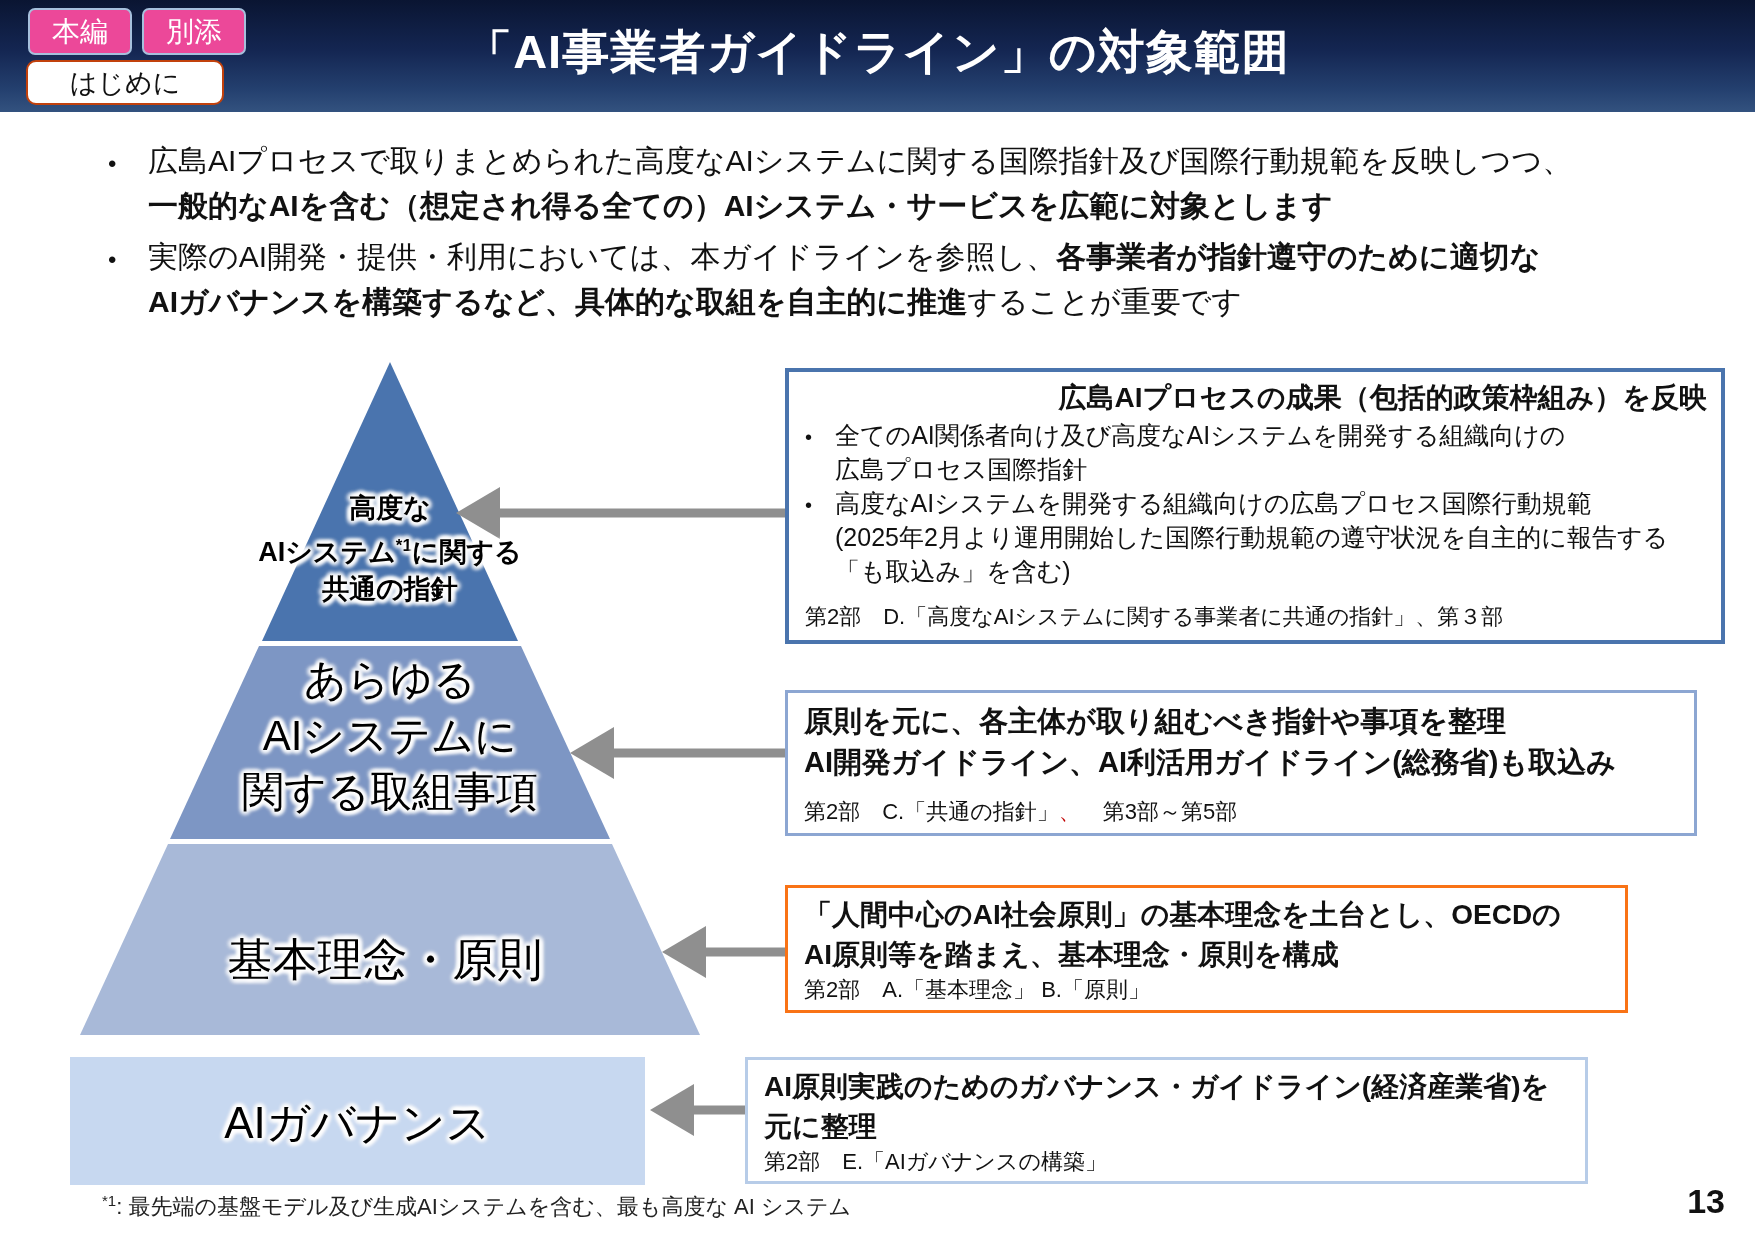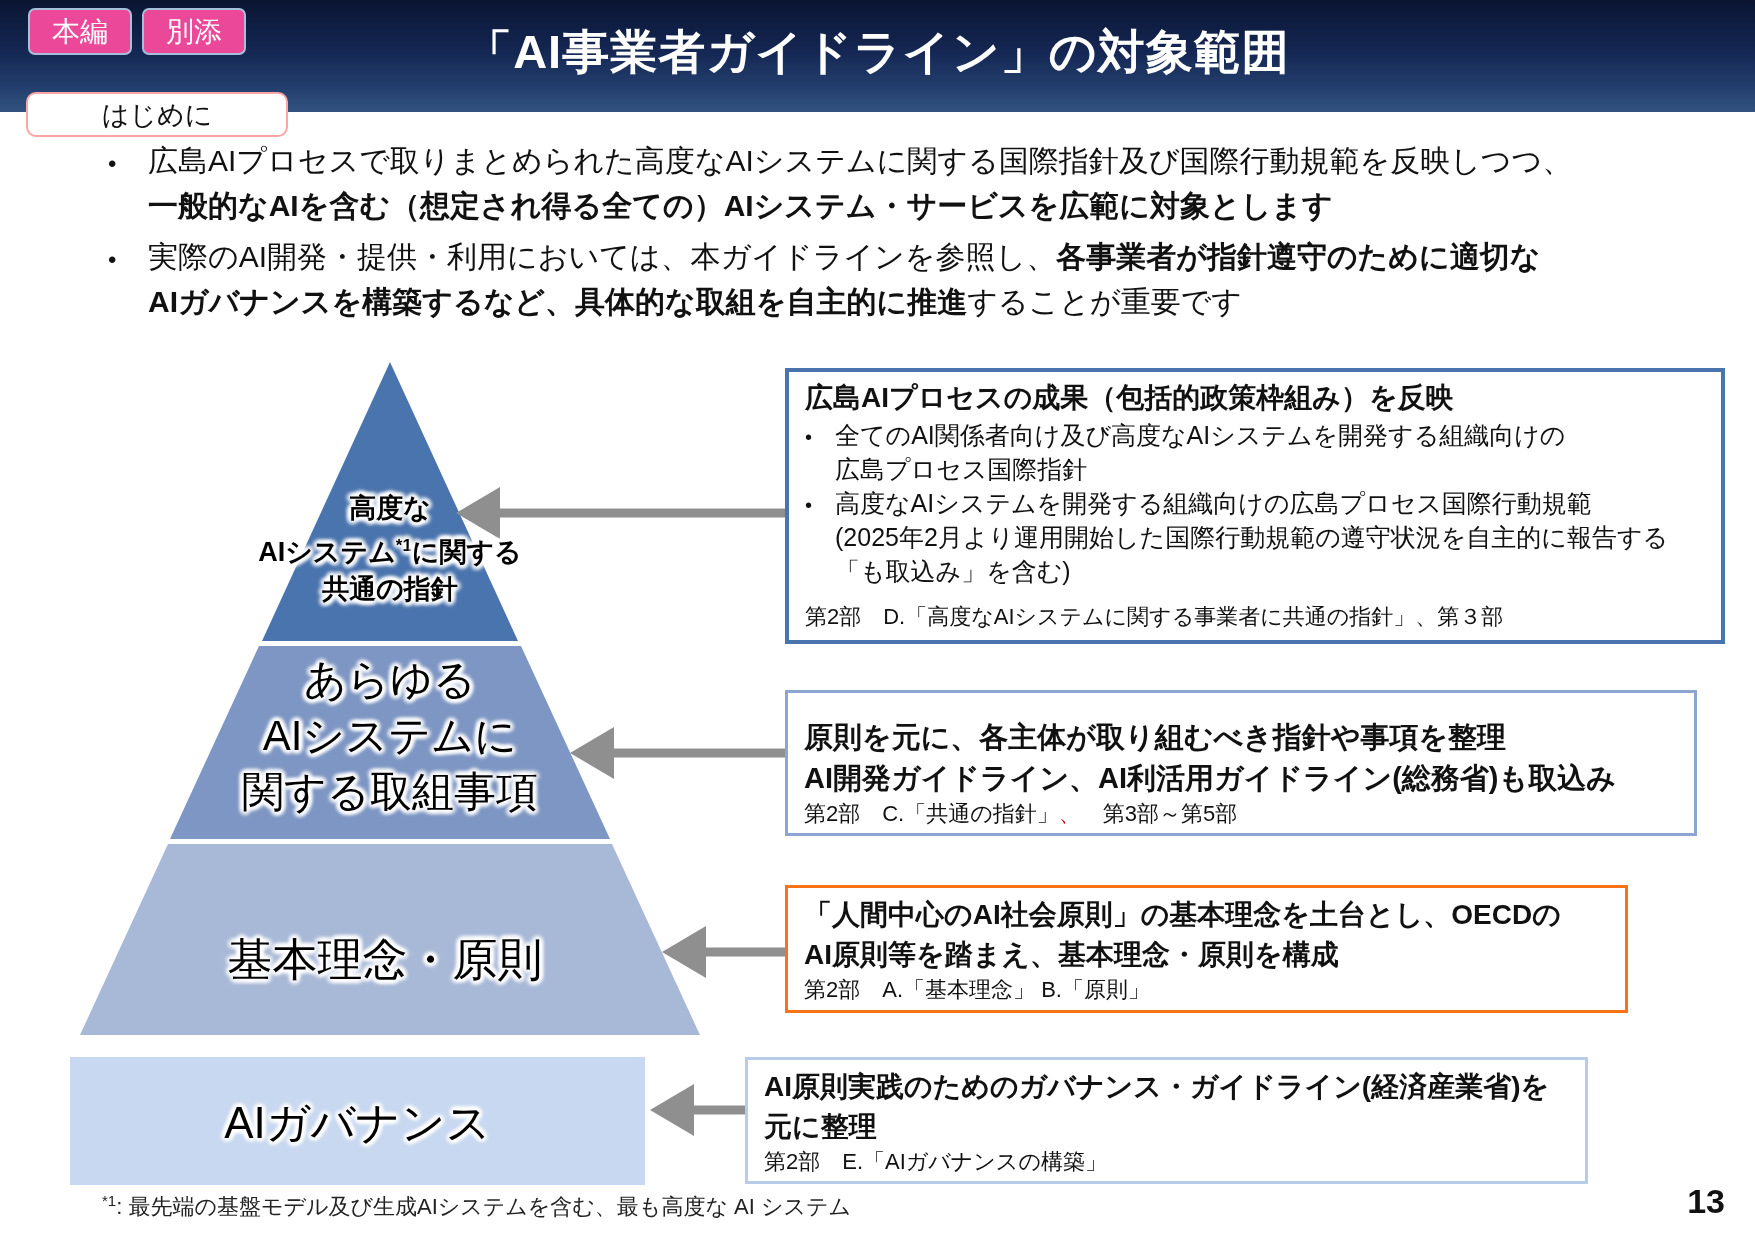--- a/index.html
+++ b/index.html
@@ -20,23 +20,23 @@
   }
   .tab-btn{
     position:absolute;box-sizing:border-box;border-radius:7px;
     background:#ec4899;border:2px solid #a6c0dc;color:#ffffff;
     display:flex;align-items:center;justify-content:center;font-size:28px;
     cursor:pointer;
   }
   .btn-honpen{left:28px;top:8px;width:104px;height:47px;}
   .btn-betten{left:142px;top:8px;width:104px;height:47px;}
   .btn-hajimeni{
-    position:absolute;left:26px;top:60px;width:262px;height:45px;box-sizing:border-box;
-    background:#ffffff;border:2px solid #fca5a5;border-radius:10px;color:#111;
-    display:flex;align-items:center;justify-content:center;font-size:27px;cursor:pointer;margin-top:32px;
+    position:absolute;left:26px;top:60px;width:198px;height:45px;box-sizing:border-box;
+    background:#ffffff;border:2px solid #c2410c;border-radius:10px;color:#111;
+    display:flex;align-items:center;justify-content:center;font-size:27px;cursor:pointer;
   }
   
   .intro{position:absolute;left:108px;top:138px;width:1530px;font-size:30px;line-height:45px;color:#111;}
   .ibullet{display:flex;margin-bottom:6px;}
   .ibullet .marker{flex:none;width:40px;font-size:24px;padding-top:3px;}
   .b{font-weight:700;}
   
   .pyr-svg{position:absolute;left:0;top:340px;}
   
   .glow{
@@ -49,25 +49,25 @@
   .tier1-label sup{font-size:17px;}
   .tier2-label{left:140px;top:652px;width:500px;font-size:42px;line-height:56px;}
   .tier3-label{left:90px;top:930px;width:590px;font-size:45px;}
   .gov-label{left:70px;top:1094px;width:575px;font-size:44px;}
   
   .callout{
     position:absolute;box-sizing:border-box;background:#ffffff;
     display:flex;flex-direction:column;
   }
   .box1{left:785px;top:368px;width:940px;height:276px;border:4px solid #4a74ad;padding:6px 14px 8px 16px;}
-  .box1-title{font-size:28px;font-weight:700;line-height:40px;}
+  .box1-title{font-size:28px;font-weight:700;line-height:40px;text-align:right;}
   .cb{display:flex;font-size:25px;line-height:34px;}
   .cb .marker{flex:none;width:30px;font-size:20px;padding-top:2px;}
   .ref{margin-top:auto;text-align:left;font-size:22px;color:#111;}
-  .box2{left:785px;top:690px;width:912px;height:146px;border:3px solid #8ca6d2;padding:24px 16px 6px 16px;}
+  .box2{left:785px;top:690px;width:912px;height:146px;border:3px solid #8ca6d2;padding:8px 16px 6px 16px;}
   .box-strong{font-size:29px;font-weight:700;line-height:41px;}
   .box3{left:785px;top:885px;width:843px;height:128px;border:3px solid #f97316;padding:7px 14px 5px 16px;}
   .box3 .box-strong,.box4 .box-strong{font-size:28px;line-height:40px;}
   .box4{left:745px;top:1057px;width:843px;height:127px;border:3px solid #b7cce8;padding:7px 14px 5px 16px;}
   .red{color:#c00000;}
   
   .footnote{position:absolute;left:102px;top:1192px;font-size:22px;color:#222;}
   .footnote sup{font-size:15px;}
   .page-num{position:absolute;right:30px;top:1182px;font-size:34px;font-weight:700;color:#111;}
 </style>

